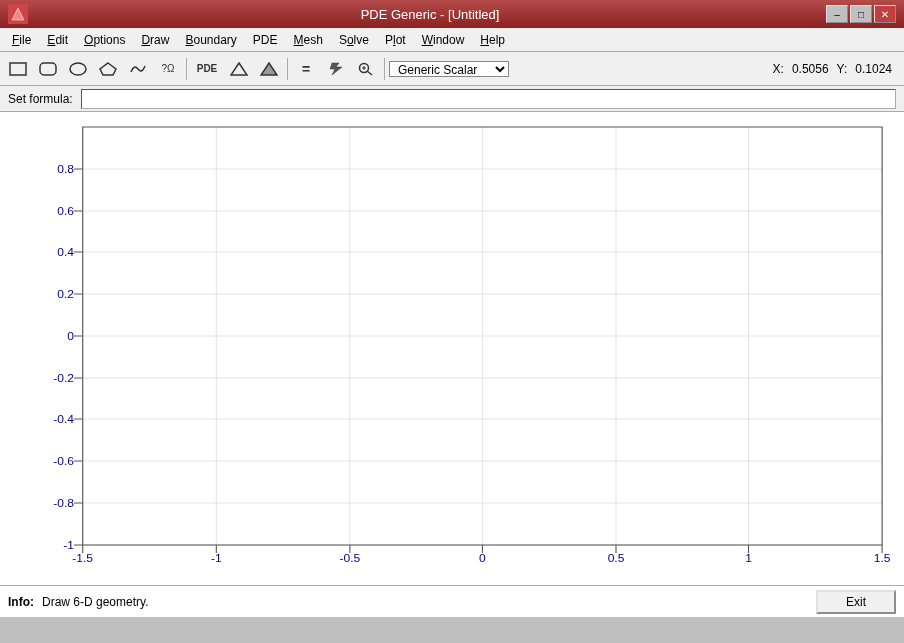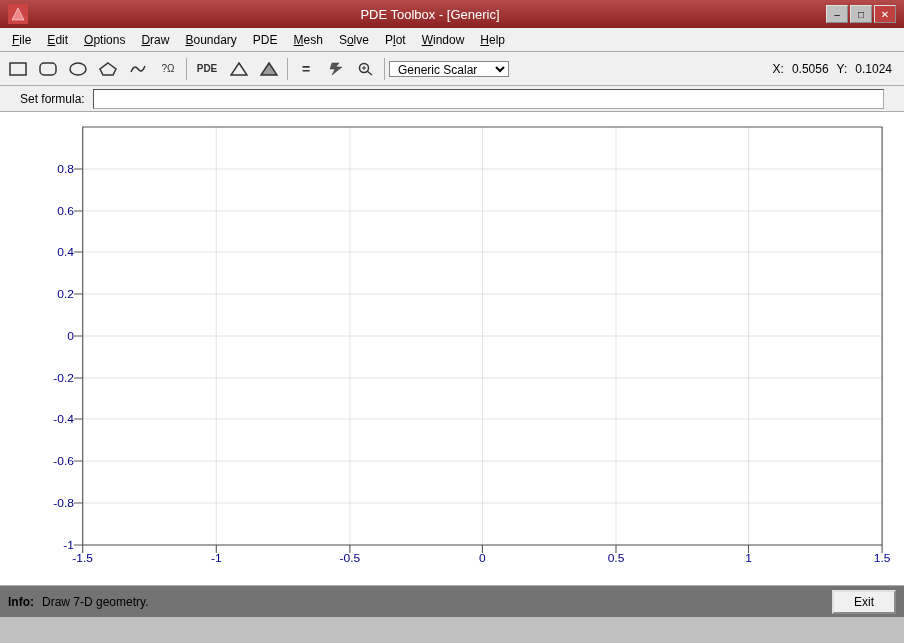--- a/index.html
+++ b/index.html
@@ -102,21 +102,21 @@
       cursor: pointer;
     }
 
     
     #formula-bar {
       background: #f0f0f0;
       border-bottom: 1px solid #aaa;
       height: 26px;
       display: flex;
       align-items: center;
-      padding: 0 20px;
+      padding: 0 8px;
       gap: 8px;
       font-size: 12px;
     }
     #formula-input {
       flex: 1;
       height: 20px;
       border: 1px inset #aaa;
       background: white;
       padding: 0 4px;
       font-size: 12px;
@@ -140,47 +140,47 @@
       margin-left: 17px;
     }
 
     svg#plot-svg {
       width: 100%;
       height: 100%;
     }
 
     
     #status-bar {
-      background: #737373;
+      background: #ffffff;
       border-top: 1px solid #aaa;
       height: 32px;
       display: flex;
       align-items: center;
       justify-content: space-between;
       padding: 0 8px;
       font-size: 12px;
     }
     #exit-btn {
-      padding: 3px 20px;
+      padding: 3px 28px;
       background: #f0f0f0;
       border: 2px outset #e0e0e0;
       cursor: pointer;
       font-size: 12px;
     }
   </style>
 </head>
 <body>
 
 <div id="title-bar">
   <div style="width:20px; height:20px; background:#c44; display:flex; align-items:center; justify-content:center; margin-right:6px;">
     <svg width="16" height="16" viewBox="0 0 16 16">
       <polygon points="2,14 8,2 14,14" fill="#e88" stroke="#fff" stroke-width="0.5"></polygon>
     </svg>
   </div>
-  <div class="title-text">PDE Toolbox - [Generic]</div>
+  <div class="title-text">PDE Generic - [Untitled]</div>
   <div class="win-controls">
     <div class="win-btn">–</div>
     <div class="win-btn">□</div>
     <div class="win-btn close-btn">✕</div>
   </div>
 </div>
 
 <div id="menu-bar">
   <div class="menu-item"><u>F</u>ile</div>
   <div class="menu-item"><u>E</u>dit</div>
@@ -351,16 +351,16 @@
       <line x1="52" y1="349" x2="60" y2="349" stroke="#555" stroke-width="1"></line>
       <line x1="52" y1="391" x2="60" y2="391" stroke="#555" stroke-width="1"></line>
       <line x1="52" y1="433" x2="60" y2="433" stroke="#555" stroke-width="1"></line>
     </svg>
   </div>
 </div>
 
 <div id="status-bar">
   <div style="display:flex; align-items:center; gap:8px;">
     <span style="font-weight:bold;">Info:</span>
-    <span>Draw 7-D geometry.</span>
+    <span>Draw 6-D geometry.</span>
   </div>
   <button id="exit-btn">Exit</button>
 </div>
 
 </body></html>

